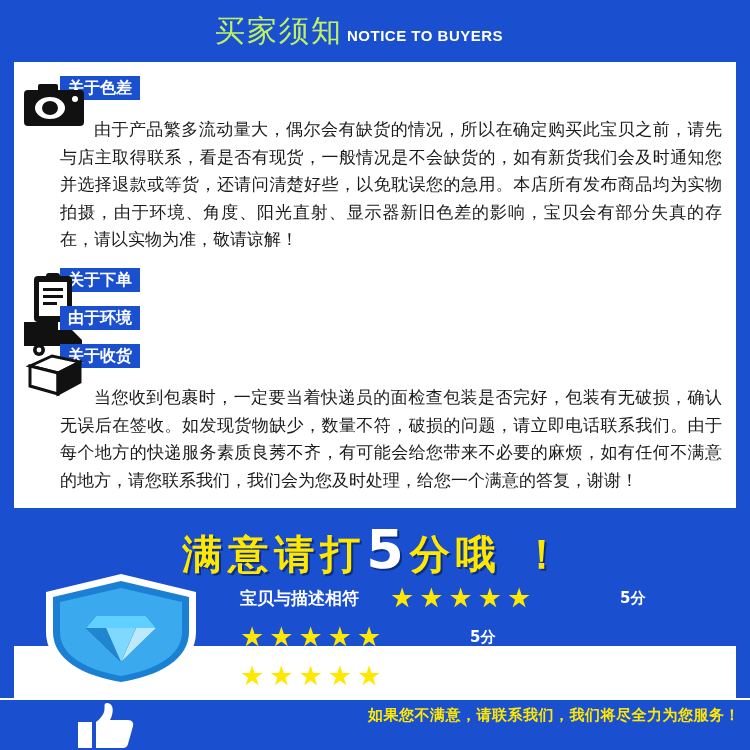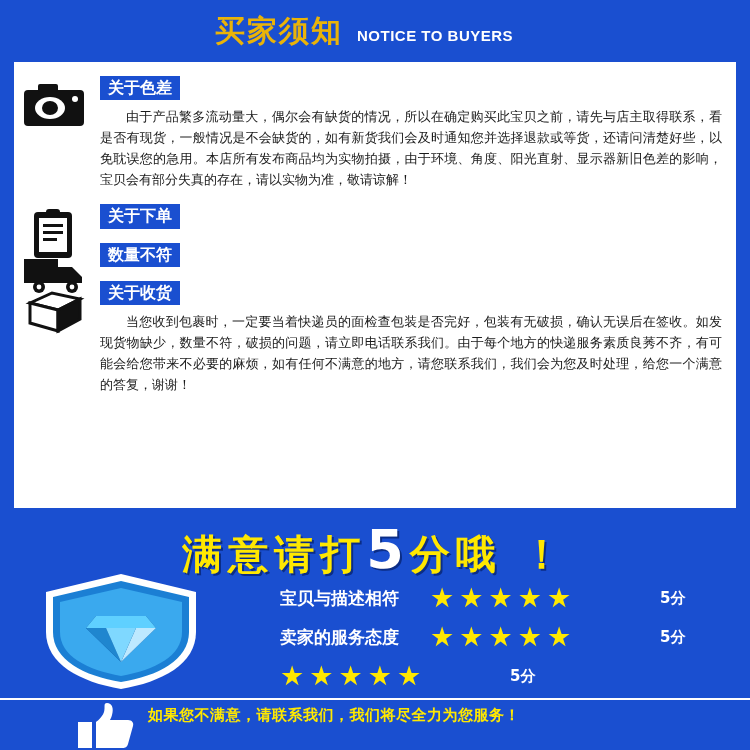--- a/index.html
+++ b/index.html
@@ -42,45 +42,45 @@
     display: flex;
     align-items: center;
     box-sizing: border-box;
   }
   .header-inner {
     display: flex;
     align-items: baseline;
     margin-left: 215px;
   }
   .header-cn {
-    color: #eab308;
+    color: #bef264;
     font-size: 30px;
-    font-weight: bold;
+    font-weight: normal;
     letter-spacing: 2px;
     font-family: "DejaVu Sans", "Liberation Sans", sans-serif;
   }
   .header-en {
     color: #ffffff;
     font-size: 15px;
     font-weight: bold;
-    margin-left: 14px;
+    margin-left: 4px;
     letter-spacing: 0.5px;
   }
 
   
   .content {
     position: absolute;
     left: 14px;
     top: 62px;
     width: 722px;
     background: #ffffff;
   }
   .section {
     position: relative;
-    padding-left: 86px;
+    padding-left: 46px;
     padding-right: 14px;
     margin-top: 14px;
   }
   .sec-icon {
     position: absolute;
     left: 8px;
     top: 4px;
     width: 64px;
     height: 52px;
   }
@@ -88,36 +88,36 @@
     display: inline-block;
     background: #1a4fd0;
     color: #ffffff;
     font-size: 16px;
     font-weight: bold;
     padding: 2px 8px 3px 8px;
     font-family: "DejaVu Sans", "Liberation Sans", sans-serif;
     line-height: 1.2;
   }
   .sec-body {
-    margin-top: 6px;
-    font-size: 13px;
+    margin-top: 16px;
+    font-size: 17px;
     line-height: 1.62;
     color: #1a1a1a;
     text-align: justify;
     text-indent: 2em;
     font-family: "DejaVu Sans", "Liberation Sans", sans-serif;
   }
 
   
   .rating-band {
     position: absolute;
     left: 0;
     top: 508px;
     width: 750px;
-    height: 190px;
+    height: 138px;
     background: #1a4fd0;
   }
   .band-title {
     position: absolute;
     left: 0;
     top: 10px;
     width: 750px;
     text-align: center;
     color: #ffe800;
     font-size: 40px;
@@ -141,21 +141,20 @@
     position: absolute;
     left: 240px;
     top: 72px;
     width: 470px;
   }
   .rrow {
     display: flex;
     align-items: center;
     height: 36px;
     margin-bottom: 3px;
-    margin-left: 40px;
   }
   .rlabel {
     color: #ffffff;
     font-size: 17px;
     font-weight: bold;
     width: 150px;
     font-family: "DejaVu Sans", "Liberation Sans", sans-serif;
   }
   .stars {
     display: flex;
@@ -187,23 +186,24 @@
   }
   .thumb {
     position: absolute;
     left: 72px;
     top: 2px;
     width: 66px;
     height: 48px;
   }
   .footer-lines {
     position: absolute;
-    left: 148px;
+    left: 160px;
     top: 5px;
     width: 580px;
+    text-align: right;
   }
   .fline {
     color: #ffe800;
     font-size: 15px;
     font-weight: bold;
     line-height: 21px;
     font-family: "DejaVu Sans", "Liberation Sans", sans-serif;
     letter-spacing: 0.5px;
   }
 </style>
@@ -256,21 +256,21 @@
       <span class="sec-icon">
         <svg viewBox="0 0 64 52" width="64" height="52">
           <rect x="2" y="12" width="34" height="24" fill="#111"></rect>
           <path d="M36 20 L50 20 L60 30 L60 36 L36 36 Z" fill="#111"></path>
           <circle cx="17" cy="40" r="6" fill="#111"></circle>
           <circle cx="17" cy="40" r="2.4" fill="#fff"></circle>
           <circle cx="50" cy="40" r="6" fill="#111"></circle>
           <circle cx="50" cy="40" r="2.4" fill="#fff"></circle>
         </svg>
       </span>
-      <span class="sec-title">数量不符</span>
+      <span class="sec-title">由于环境</span>
     </div>
 
     <div class="section">
       <span class="sec-icon">
         <svg viewBox="0 0 64 52" width="64" height="52">
           <path d="M8 18 L30 8 L58 14 L36 25 Z" fill="#fff" stroke="#111" stroke-width="3"></path>
           <path d="M8 18 L8 38 L36 46 L36 25 Z" fill="#fff" stroke="#111" stroke-width="3"></path>
           <path d="M36 25 L58 14 L58 34 L36 46 Z" fill="#111" stroke="#111" stroke-width="3"></path>
         </svg>
       </span>
@@ -303,21 +303,20 @@
         <div class="stars">
           <span class="star">★</span>
           <span class="star">★</span>
           <span class="star">★</span>
           <span class="star">★</span>
           <span class="star">★</span>
         </div>
         <div class="rscore">5分</div>
       </div>
       <div class="rrow">
-        <div class="rlabel">卖家的服务态度</div>
         <div class="stars">
           <span class="star">★</span>
           <span class="star">★</span>
           <span class="star">★</span>
           <span class="star">★</span>
           <span class="star">★</span>
         </div>
         <div class="rscore">5分</div>
       </div>
       <div class="rrow">

